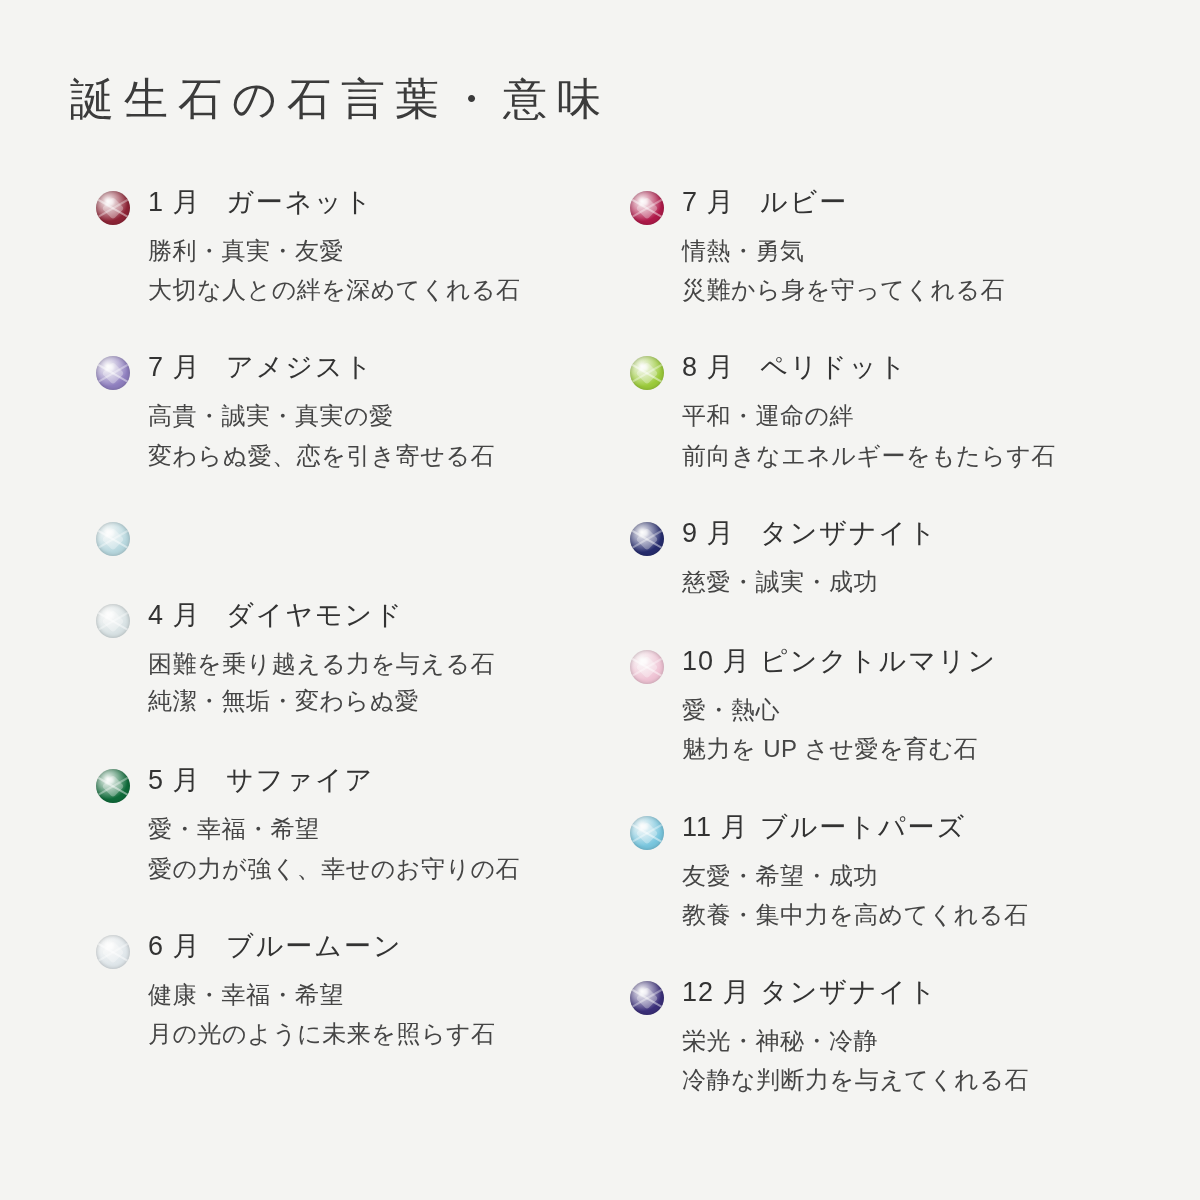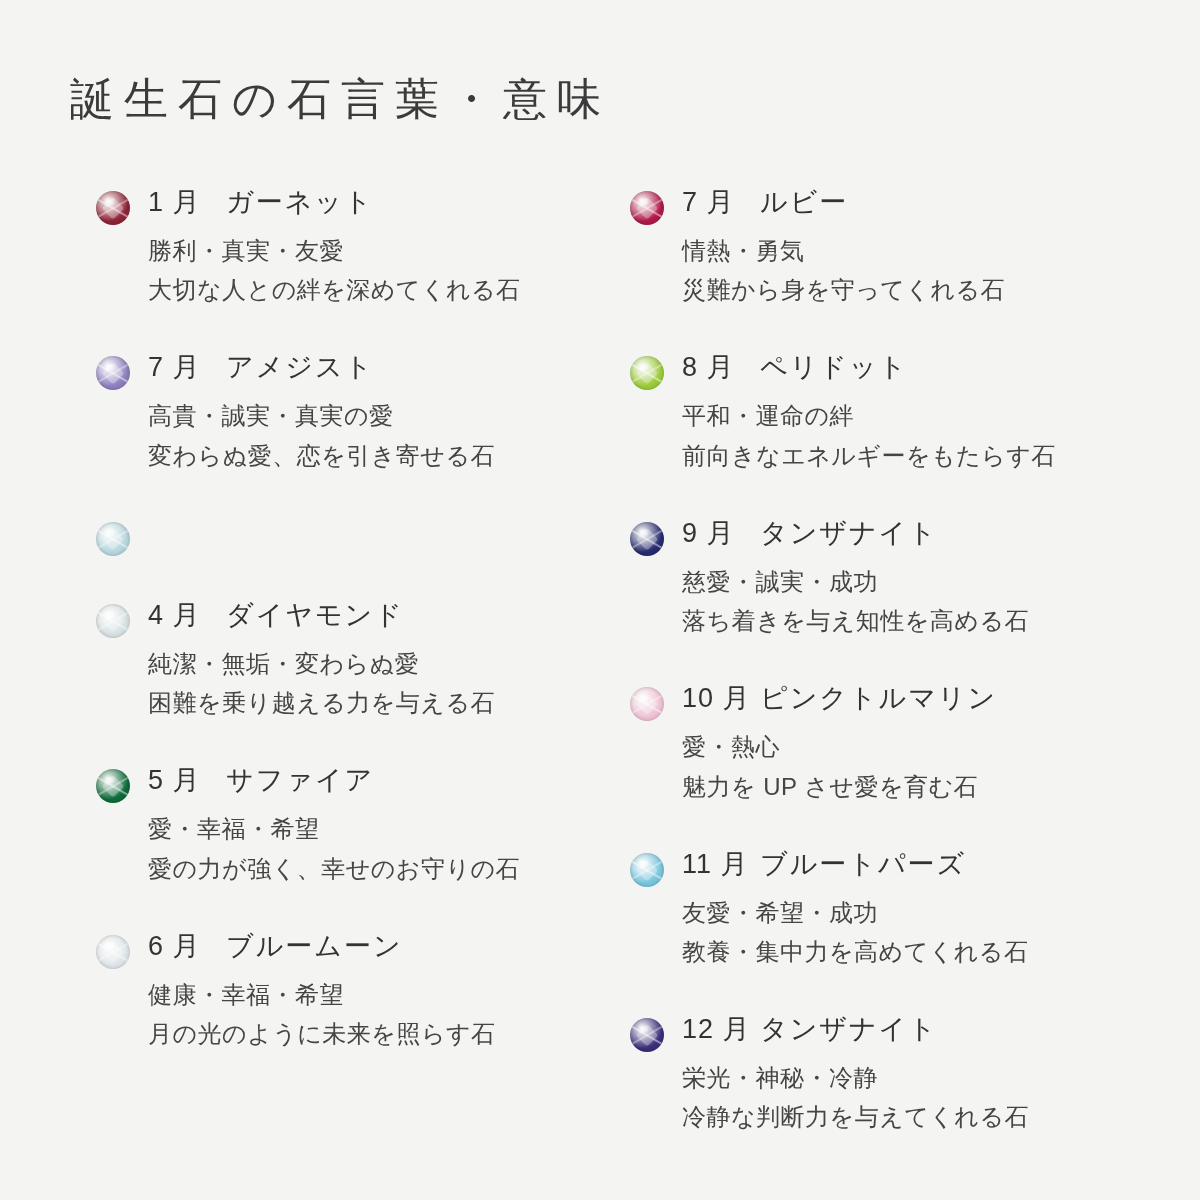--- a/index.html
+++ b/index.html
@@ -171,22 +171,22 @@
 
       <div class="entry">
         <div class="gem" style="background: radial-gradient(circle at 35% 30%, rgba(255, 255, 255, 0.55), rgb(216, 226, 228) 62%, rgb(216, 226, 228));">
           <span class="gem-inner"></span>
             <span class="gem-spark"></span>
         </div>
         <div class="entry-text">
           <div class="entry-head">
             <span class="month">4 月</span><span class="stone">ダイヤモンド</span>
           </div>
+          <div class="entry-line">困難を乗り越える力を与える石</div>
           <div class="entry-line keywords">純潔・無垢・変わらぬ愛</div>
-          <div class="entry-line">困難を乗り越える力を与える石</div>
         </div>
       </div>
 
       <div class="entry">
         <div class="gem" style="background: radial-gradient(circle at 35% 30%, rgba(255, 255, 255, 0.55), rgb(15, 107, 58) 62%, rgb(15, 107, 58));">
           <span class="gem-inner"></span>
             <span class="gem-spark"></span>
         </div>
         <div class="entry-text">
           <div class="entry-head">
@@ -246,21 +246,20 @@
       <div class="entry">
         <div class="gem" style="background: radial-gradient(circle at 35% 30%, rgba(255, 255, 255, 0.55), rgb(38, 44, 110) 62%, rgb(38, 44, 110));">
           <span class="gem-inner"></span>
             <span class="gem-spark"></span>
         </div>
         <div class="entry-text">
           <div class="entry-head">
             <span class="month">9 月</span><span class="stone">タンザナイト</span>
           </div>
           <div class="entry-line keywords">慈愛・誠実・成功</div>
-          <div class="entry-line">落ち着きを与え知性を高める石</div>
         </div>
       </div>
 
       <div class="entry">
         <div class="gem" style="background: radial-gradient(circle at 35% 30%, rgba(255, 255, 255, 0.55), rgb(239, 195, 212) 62%, rgb(239, 195, 212));">
           <span class="gem-inner"></span>
             <span class="gem-spark"></span>
         </div>
         <div class="entry-text">
           <div class="entry-head">

